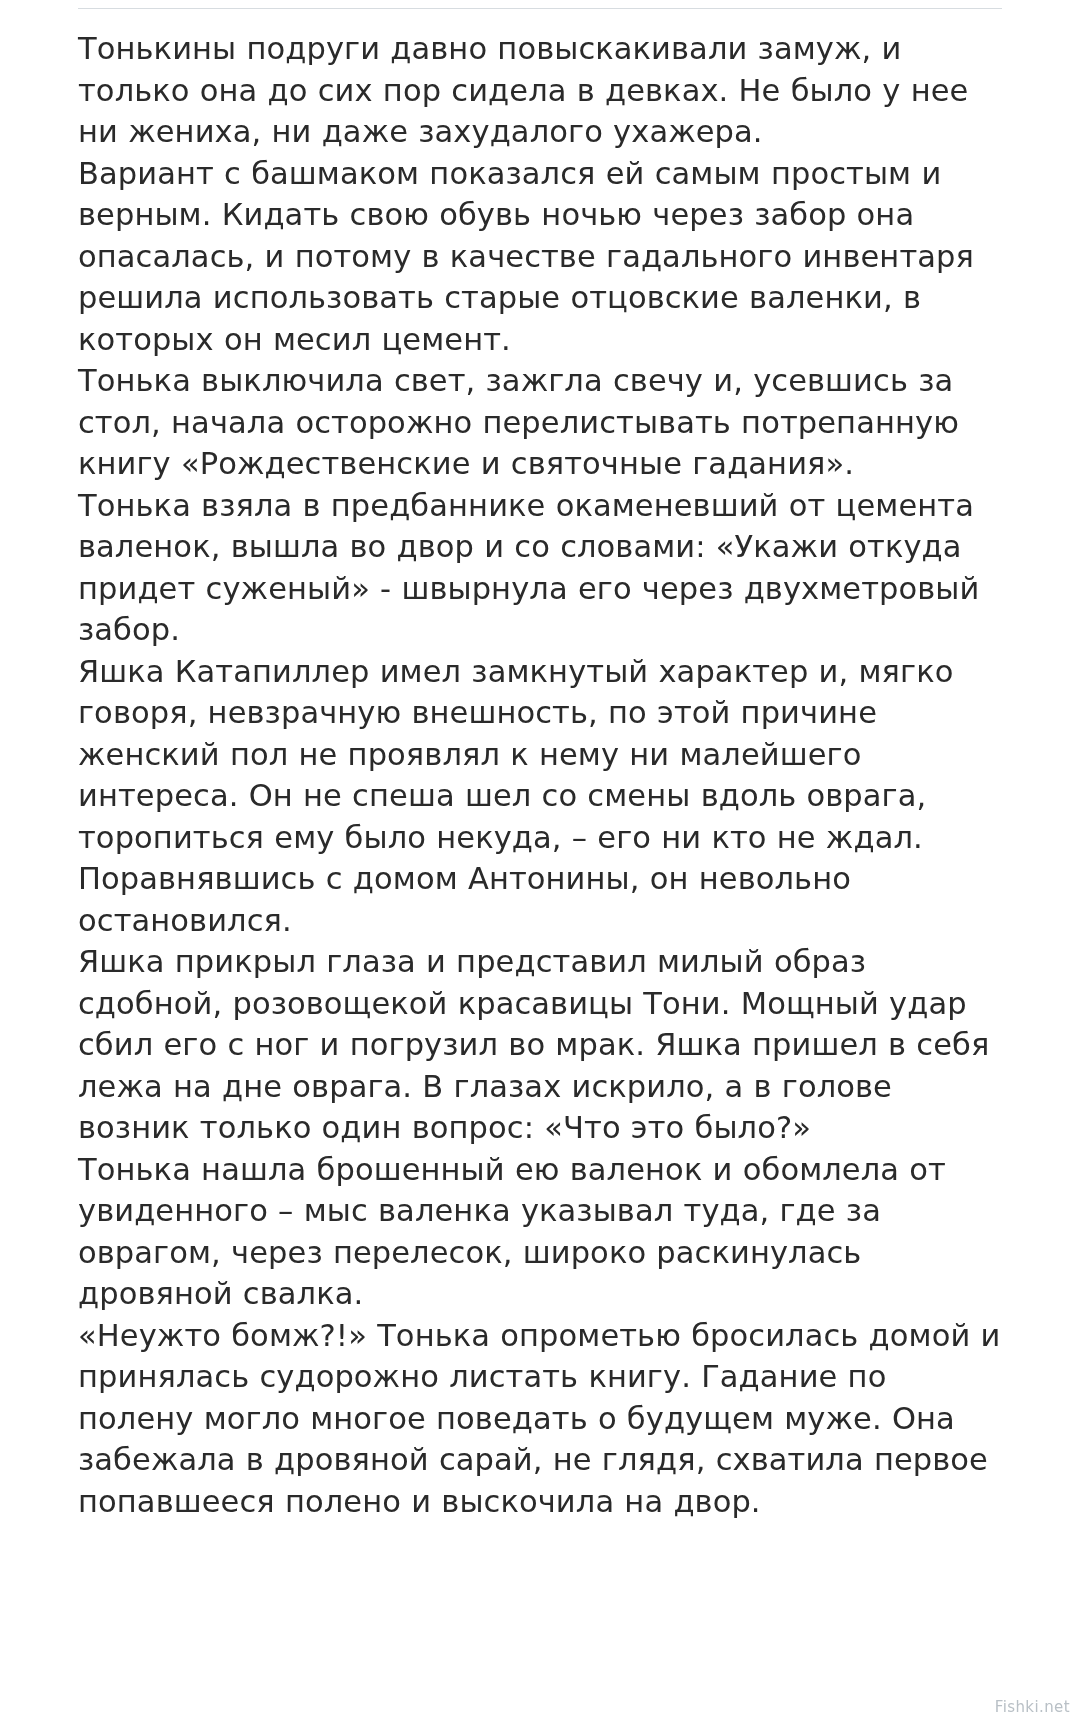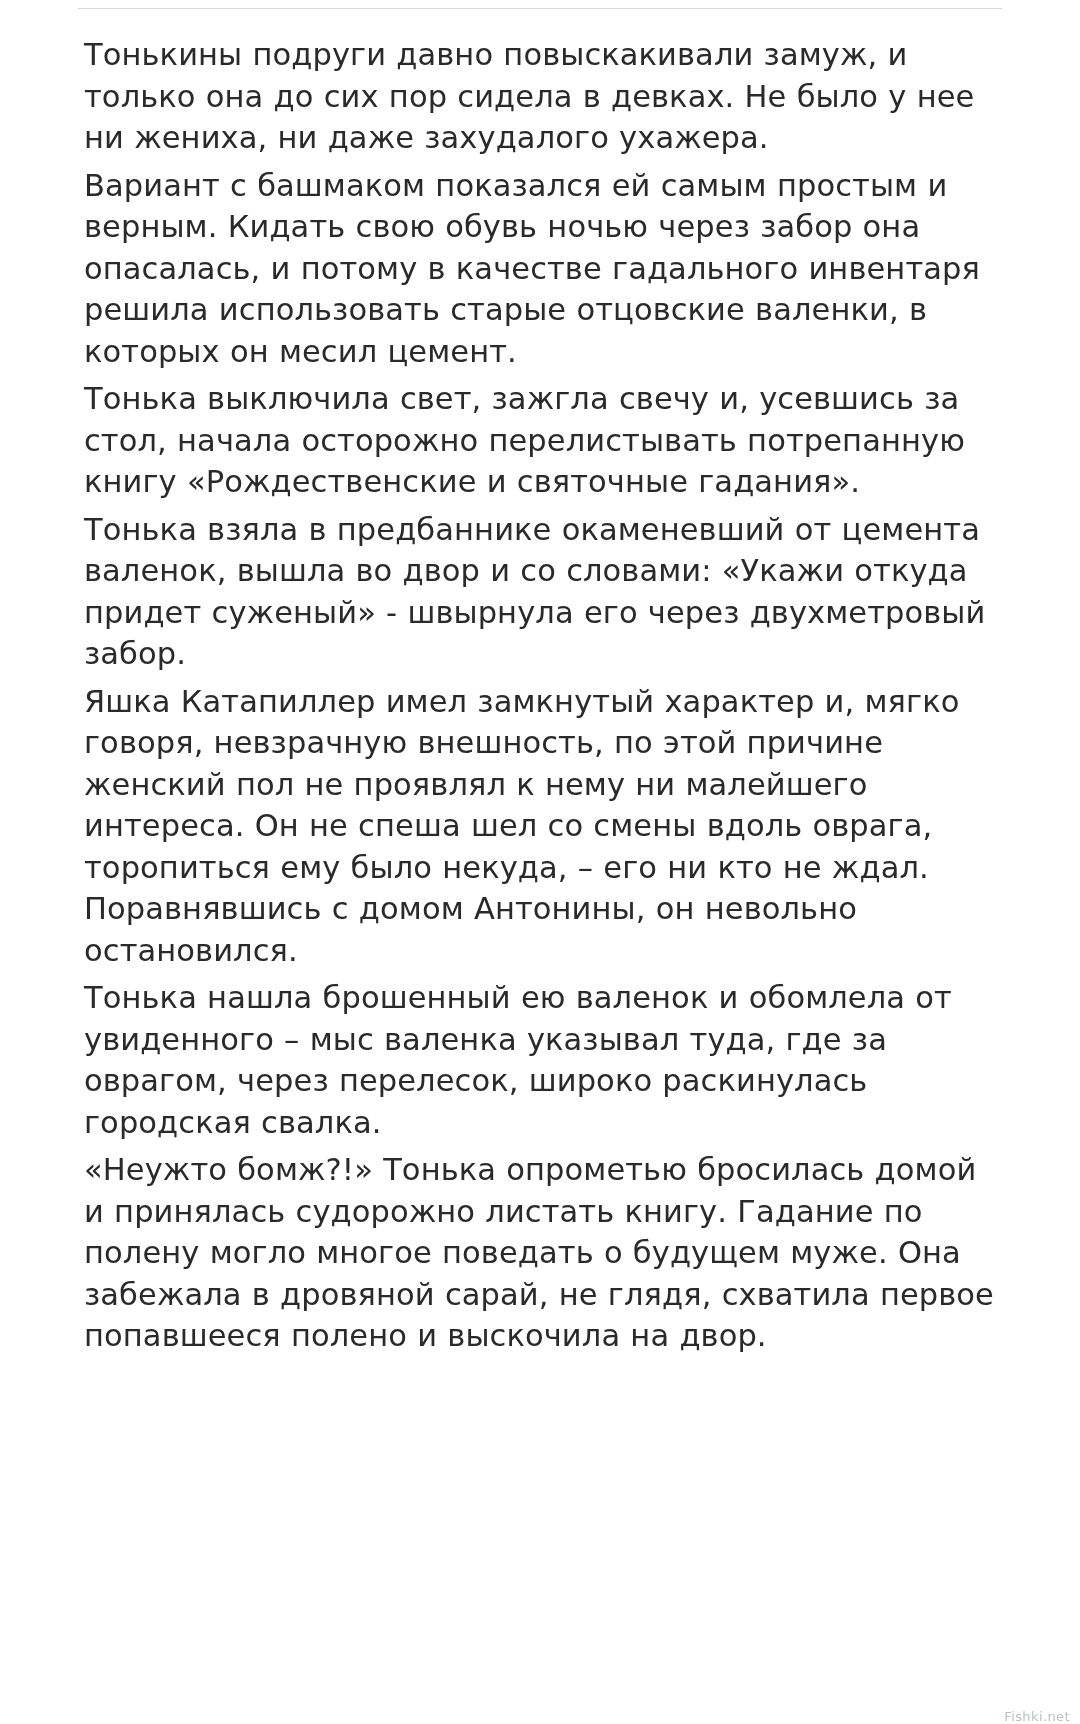--- a/index.html
+++ b/index.html
@@ -52,29 +52,29 @@
     background: #d7dce0;
   }
   .article {
     padding: 28px 78px 0 78px;
     box-sizing: border-box;
   }
   .para {
     font-size: 30.5px;
     line-height: 41.5px;
     color: #2a2a2a;
-    margin: 6px;
+    margin: 0;
     letter-spacing: 0.1px;
     word-spacing: 0.4px;
   }
   .watermark {
     position: absolute;
     right: 10px;
-    bottom: 0;
-    font-size: 13px;
+    bottom: 8px;
+    font-size: 15px;
     color: #b9c0c6;
     font-family: "DejaVu Sans", sans-serif;
     letter-spacing: 0.4px;
     user-select: none;
   }
 </style>
 </head>
 <body>
 
 <div class="page">
@@ -84,20 +84,21 @@
 
   <div class="top-divider"></div>
 
   <div class="content">
     <div class="article">
       <p class="para">Тонькины подруги давно повыскакивали замуж, и только она до сих пор сидела в девках. Не было у нее ни жениха, ни даже захудалого ухажера.</p>
       <p class="para">Вариант с башмаком показался ей самым простым и верным. Кидать свою обувь ночью через забор она опасалась, и потому в качестве гадального инвентаря решила использовать старые отцовские валенки, в которых он месил цемент.</p>
       <p class="para">Тонька выключила свет, зажгла свечу и, усевшись за стол, начала осторожно перелистывать потрепанную книгу «Рождественские и святочные гадания».</p>
       <p class="para">Тонька взяла в предбаннике окаменевший от цемента валенок, вышла во двор и со словами: «Укажи откуда придет суженый» - швырнула его через двухметровый забор.</p>
       <p class="para">Яшка Катапиллер имел замкнутый характер и, мягко говоря, невзрачную внешность, по этой причине женский пол не проявлял к нему ни малейшего интереса. Он не спеша шел со смены вдоль оврага, торопиться ему было некуда, – его ни кто не ждал. Поравнявшись с домом Антонины, он невольно остановился.</p>
-      <p class="para">Тонька нашла брошенный ею валенок и обомлела от увиденного – мыс валенка указывал туда, где за оврагом, через перелесок, широко раскинулась городская свалка.</p>
+      <p class="para">Яшка прикрыл глаза и представил милый образ сдобной, розовощекой красавицы Тони. Мощный удар сбил его с ног и погрузил во мрак. Яшка пришел в себя лежа на дне оврага. В глазах искрило, а в голове возник только один вопрос: «Что это было?»</p>
+      <p class="para">Тонька нашла брошенный ею валенок и обомлела от увиденного – мыс валенка указывал туда, где за оврагом, через перелесок, широко раскинулась дровяной свалка.</p>
       <p class="para">«Неужто бомж?!» Тонька опрометью бросилась домой и принялась судорожно листать книгу. Гадание по полену могло многое поведать о будущем муже. Она забежала в дровяной сарай, не глядя, схватила первое попавшееся полено и выскочила на двор.</p>
     </div>
   </div>
 
   <div class="watermark">Fishki.net</div>
 
 </div>
 
 </body></html>

